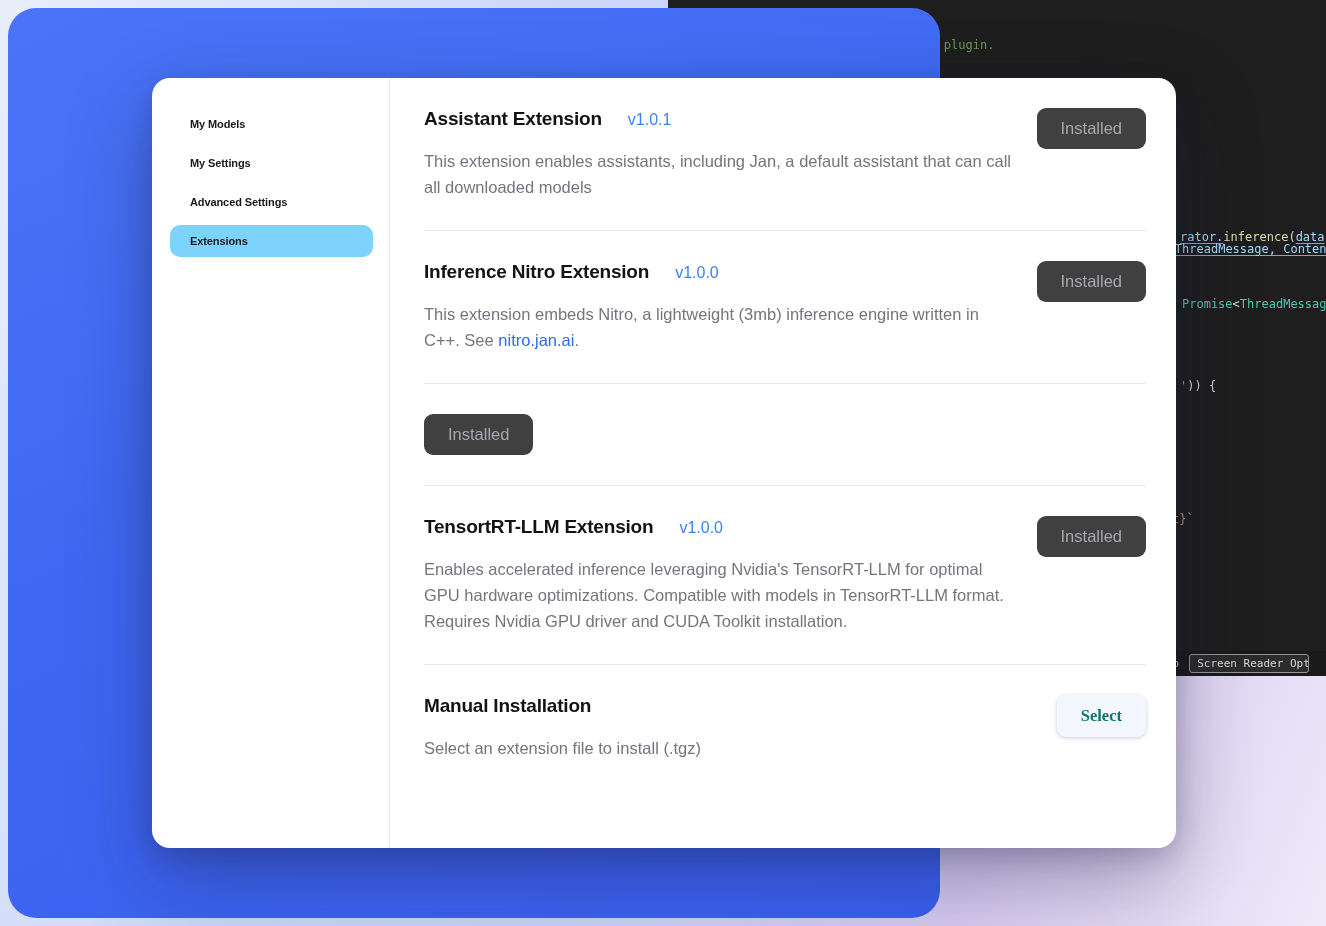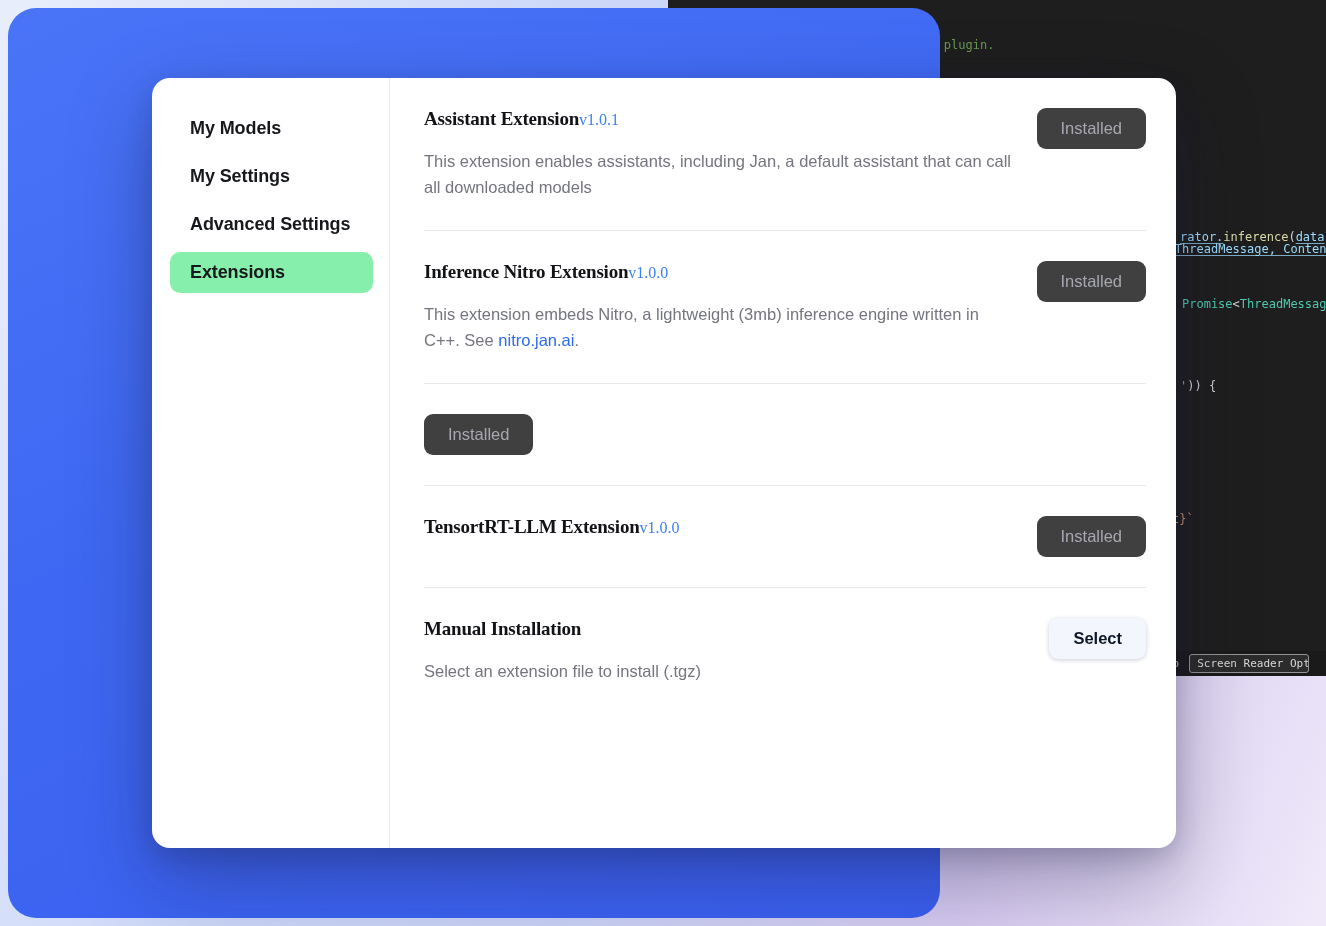--- a/index.html
+++ b/index.html
@@ -54,43 +54,43 @@
 
   
   .modal {
     position:absolute; left:152px; top:78px; width:1024px; height:770px;
     background:#ffffff; border-radius:18px; display:flex;
     box-shadow:0 30px 80px rgba(25,25,60,.35), 0 8px 24px rgba(25,25,60,.18);
   }
   .sidebar { width:238px; flex-shrink:0; border-right:1px solid #ECECEF; padding:30px 16px 0 18px; }
   .nav-item {
     padding:10px 20px; margin-bottom:7px; border-radius:10px;
-    font-size:18px; font-weight:700; color:#17181C; letter-spacing:-0.1px; cursor:pointer;
+    font-size:11px; font-weight:700; color:#17181C; letter-spacing:-0.1px; cursor:pointer;
   }
-  .nav-item.active { background:#86efac; }
+  .nav-item.active { background:#7dd3fc; }
 
   .content { flex:1; min-width:0; padding:30px 30px 0 34px; }
   .ext-row {
     display:flex; justify-content:space-between; align-items:flex-start;
     padding:30px 0; border-bottom:1px solid #EAEAED;
   }
   .ext-row:first-child { padding-top:0; }
   .ext-row.manual { border-bottom:none; padding-bottom:0; }
   .ext-text { width:588px; }
-  .ext-heading { display:flex; align-items:baseline; gap:0;font-family:Liberation Serif, serif; }
+  .ext-heading { display:flex; align-items:baseline; gap:26px; }
   .ext-title { font-size:19px; font-weight:700; color:#121317; letter-spacing:-0.2px; }
   .ext-version { font-size:16px; color:#3b82f6; }
   .ext-desc { margin-top:18px; font-size:16.5px; line-height:26px; color:#74757E; }
   .link { color:#2D6BF0; text-decoration:none; cursor:pointer; }
   .btn {
     border:none; border-radius:9px; padding:11px 24px;
     font-size:16.5px; font-family:inherit; cursor:pointer; flex-shrink:0; white-space:nowrap;
   }
   .btn.installed { background:#404040; color:#A6A7AF; font-weight:500; }
-  .btn.select { background:#f3f6fc; color:#0f172a; font-weight:700; box-shadow:0 1px 4px rgba(15,30,80,.22); }
+  .btn.select { background:#f3f6fc; color:#0f766e; font-weight:700; box-shadow:0 1px 4px rgba(15,30,80,.22);font-family:Liberation Serif, serif; }
 </style>
 </head>
 <body>
 
 <div class="stage">
 
   <div class="editor">
     <div class="activity-bar">
       <span class="act-icon">
         <svg viewBox="0 0 24 24" fill="none" stroke="#9da0a2" stroke-width="1.6">
@@ -163,20 +163,21 @@
       <section class="ext-row">
         <button class="btn installed">Installed</button>
       </section>
 
       <section class="ext-row">
         <div class="ext-text">
           <div class="ext-heading">
             <span class="ext-title">TensortRT-LLM Extension</span>
             <span class="ext-version">v1.0.0</span>
           </div>
+          <p class="ext-desc">Enables accelerated inference leveraging Nvidia's TensorRT-LLM for optimal GPU hardware optimizations. Compatible with models in TensorRT-LLM format. Requires Nvidia GPU driver and CUDA Toolkit installation.</p>
         </div>
         <button class="btn installed">Installed</button>
       </section>
 
       <section class="ext-row manual">
         <div class="ext-text">
           <div class="ext-heading">
             <span class="ext-title">Manual Installation</span>
           </div>
           <p class="ext-desc">Select an extension file to install (.tgz)</p>

